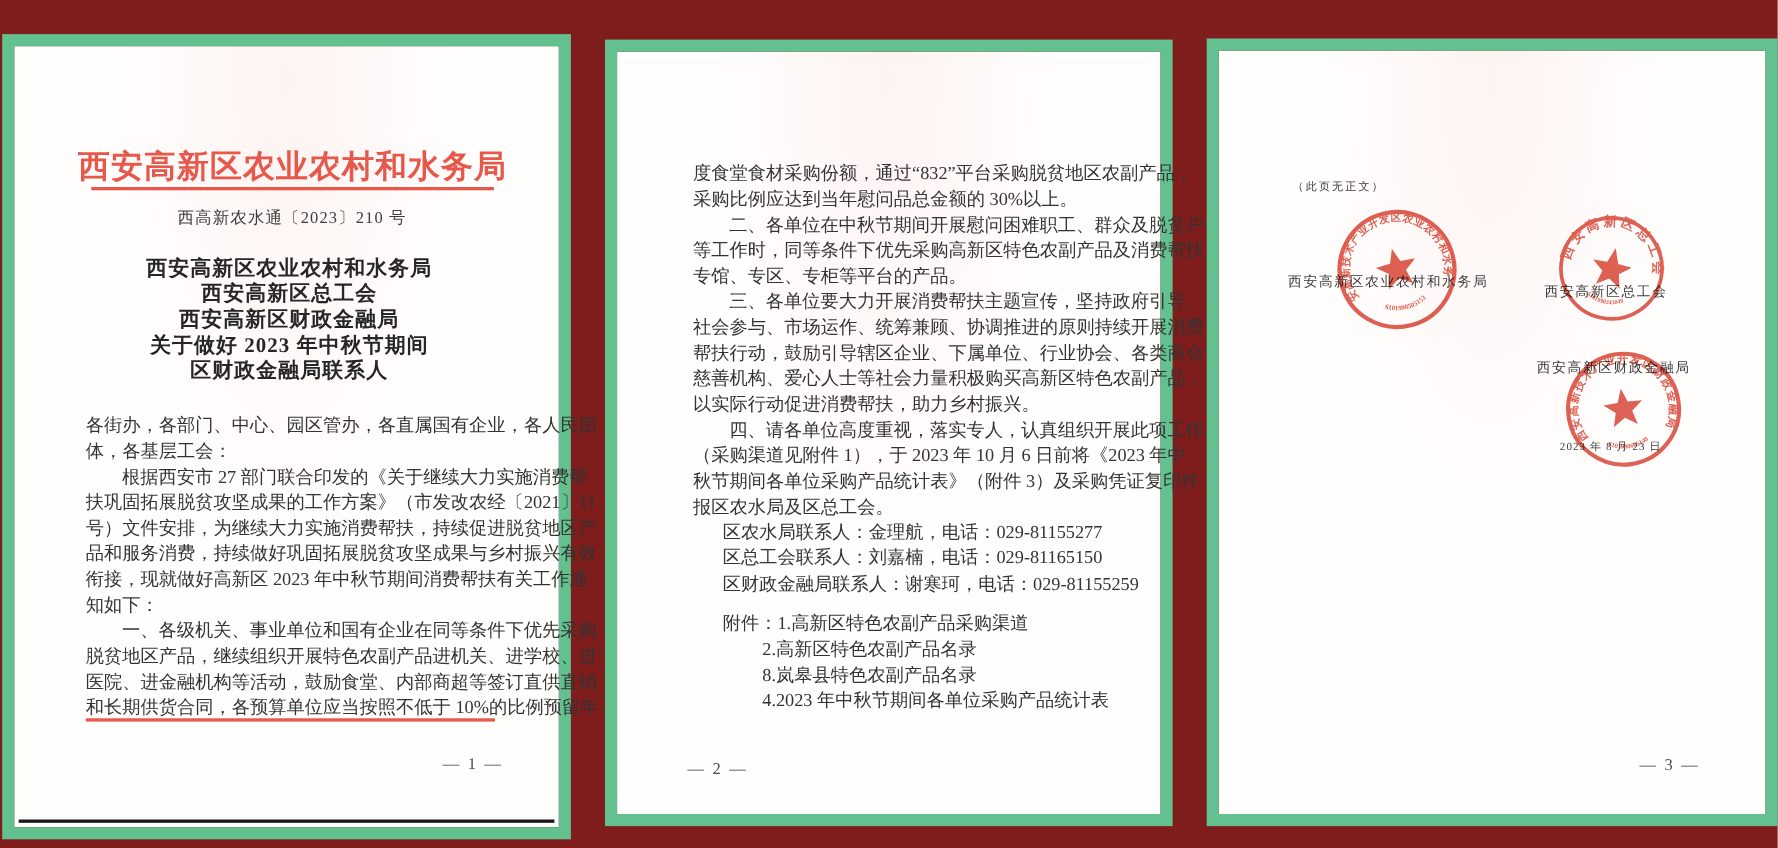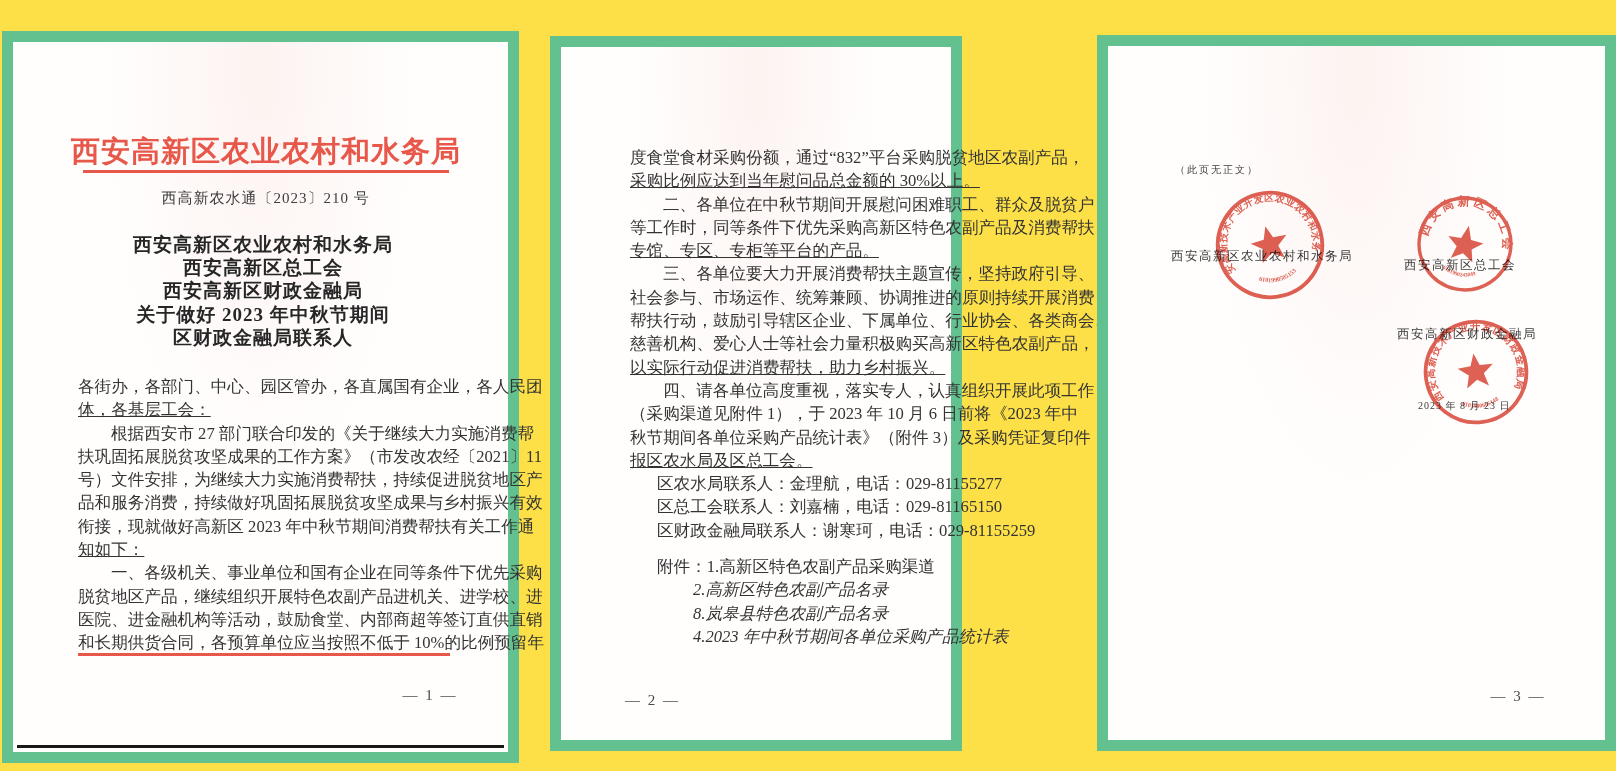--- a/index.html
+++ b/index.html
@@ -1,27 +1,27 @@
 <!DOCTYPE html>
 <html><head>
 <meta charset="utf-8">
 <style>
   html,body{margin:0;padding:0;}
   body{
     width:1616px;height:771px;overflow:hidden;background:#fdfefd;
     font-family:"Liberation Serif","DejaVu Serif",serif;
   }
-  .canvas{position:absolute;left:0;top:0;width:1616px;height:771px;background:#fde047;}
+  .canvas{position:absolute;left:0;top:0;width:1616px;height:771px;background:#7f1d1d;}
   .page{
     position:absolute;box-sizing:border-box;
     border:11px solid #63c18f;
     background:radial-gradient(ellipse at 50% 4%, #fdf3f1 0%, #fffefd 45%, #fffefd 100%);
   }
   #page1{left:2px;top:31px;width:517px;height:732px;}
-  #page2{left:550px;top:36px;width:412px;height:715px;}
+  #page2{left:550px;top:36px;width:516px;height:715px;}
   #page3{left:1097px;top:35px;width:519px;height:716px;}
 
   .abs{position:absolute;}
 
   
   .letterhead{
     left:58px;top:90px;width:380px;text-align:center;
     font-size:29px;font-weight:bold;color:#e7584b;letter-spacing:1px;white-space:nowrap;
   }
   .letterhead-line{left:70px;top:128px;width:366px;height:3px;background:#e7584b;}
@@ -31,23 +31,23 @@
 
   
   .bodyblock{color:#333;}
   #page1 .bodyblock{left:65px;top:333px;width:372px;}
   #page2 .bodyblock{left:69px;top:99px;width:366px;}
   .bl{
     font-size:16.6px;line-height:23.3px;height:23.3px;
     text-align:justify;text-align-last:justify;white-space:nowrap;
   }
   .bl.ind{padding-left:33px;}
-  .bl.short{text-align:left;text-align-last:left;text-decoration:underline;}
+  .bl.short{text-align:left;text-align-last:left;}
   .bl.cind{padding-left:27px;text-align:right;text-align-last:left;}
-  .bl.aind{padding-left:63px;text-align:right;text-align-last:left;font-style:italic;}
+  .bl.aind{padding-left:63px;text-align:right;text-align-last:left;}
   .spacer13{height:13px;}
 
   .red-underline{left:65px;top:611px;width:372px;height:3px;background:#e7584b;}
   .scan-edge{left:4px;top:703px;right:4px;height:2.5px;background:#181818;}
 
   .pagenum{font-size:15px;color:#4a4a4a;letter-spacing:2px;white-space:nowrap;}
   #page1 .pagenum{left:372px;top:645px;width:90px;text-align:center;}
   #page2 .pagenum{left:64px;top:645px;width:90px;text-align:left;}
   #page3 .pagenum{left:375px;top:642px;width:70px;text-align:center;}
 

